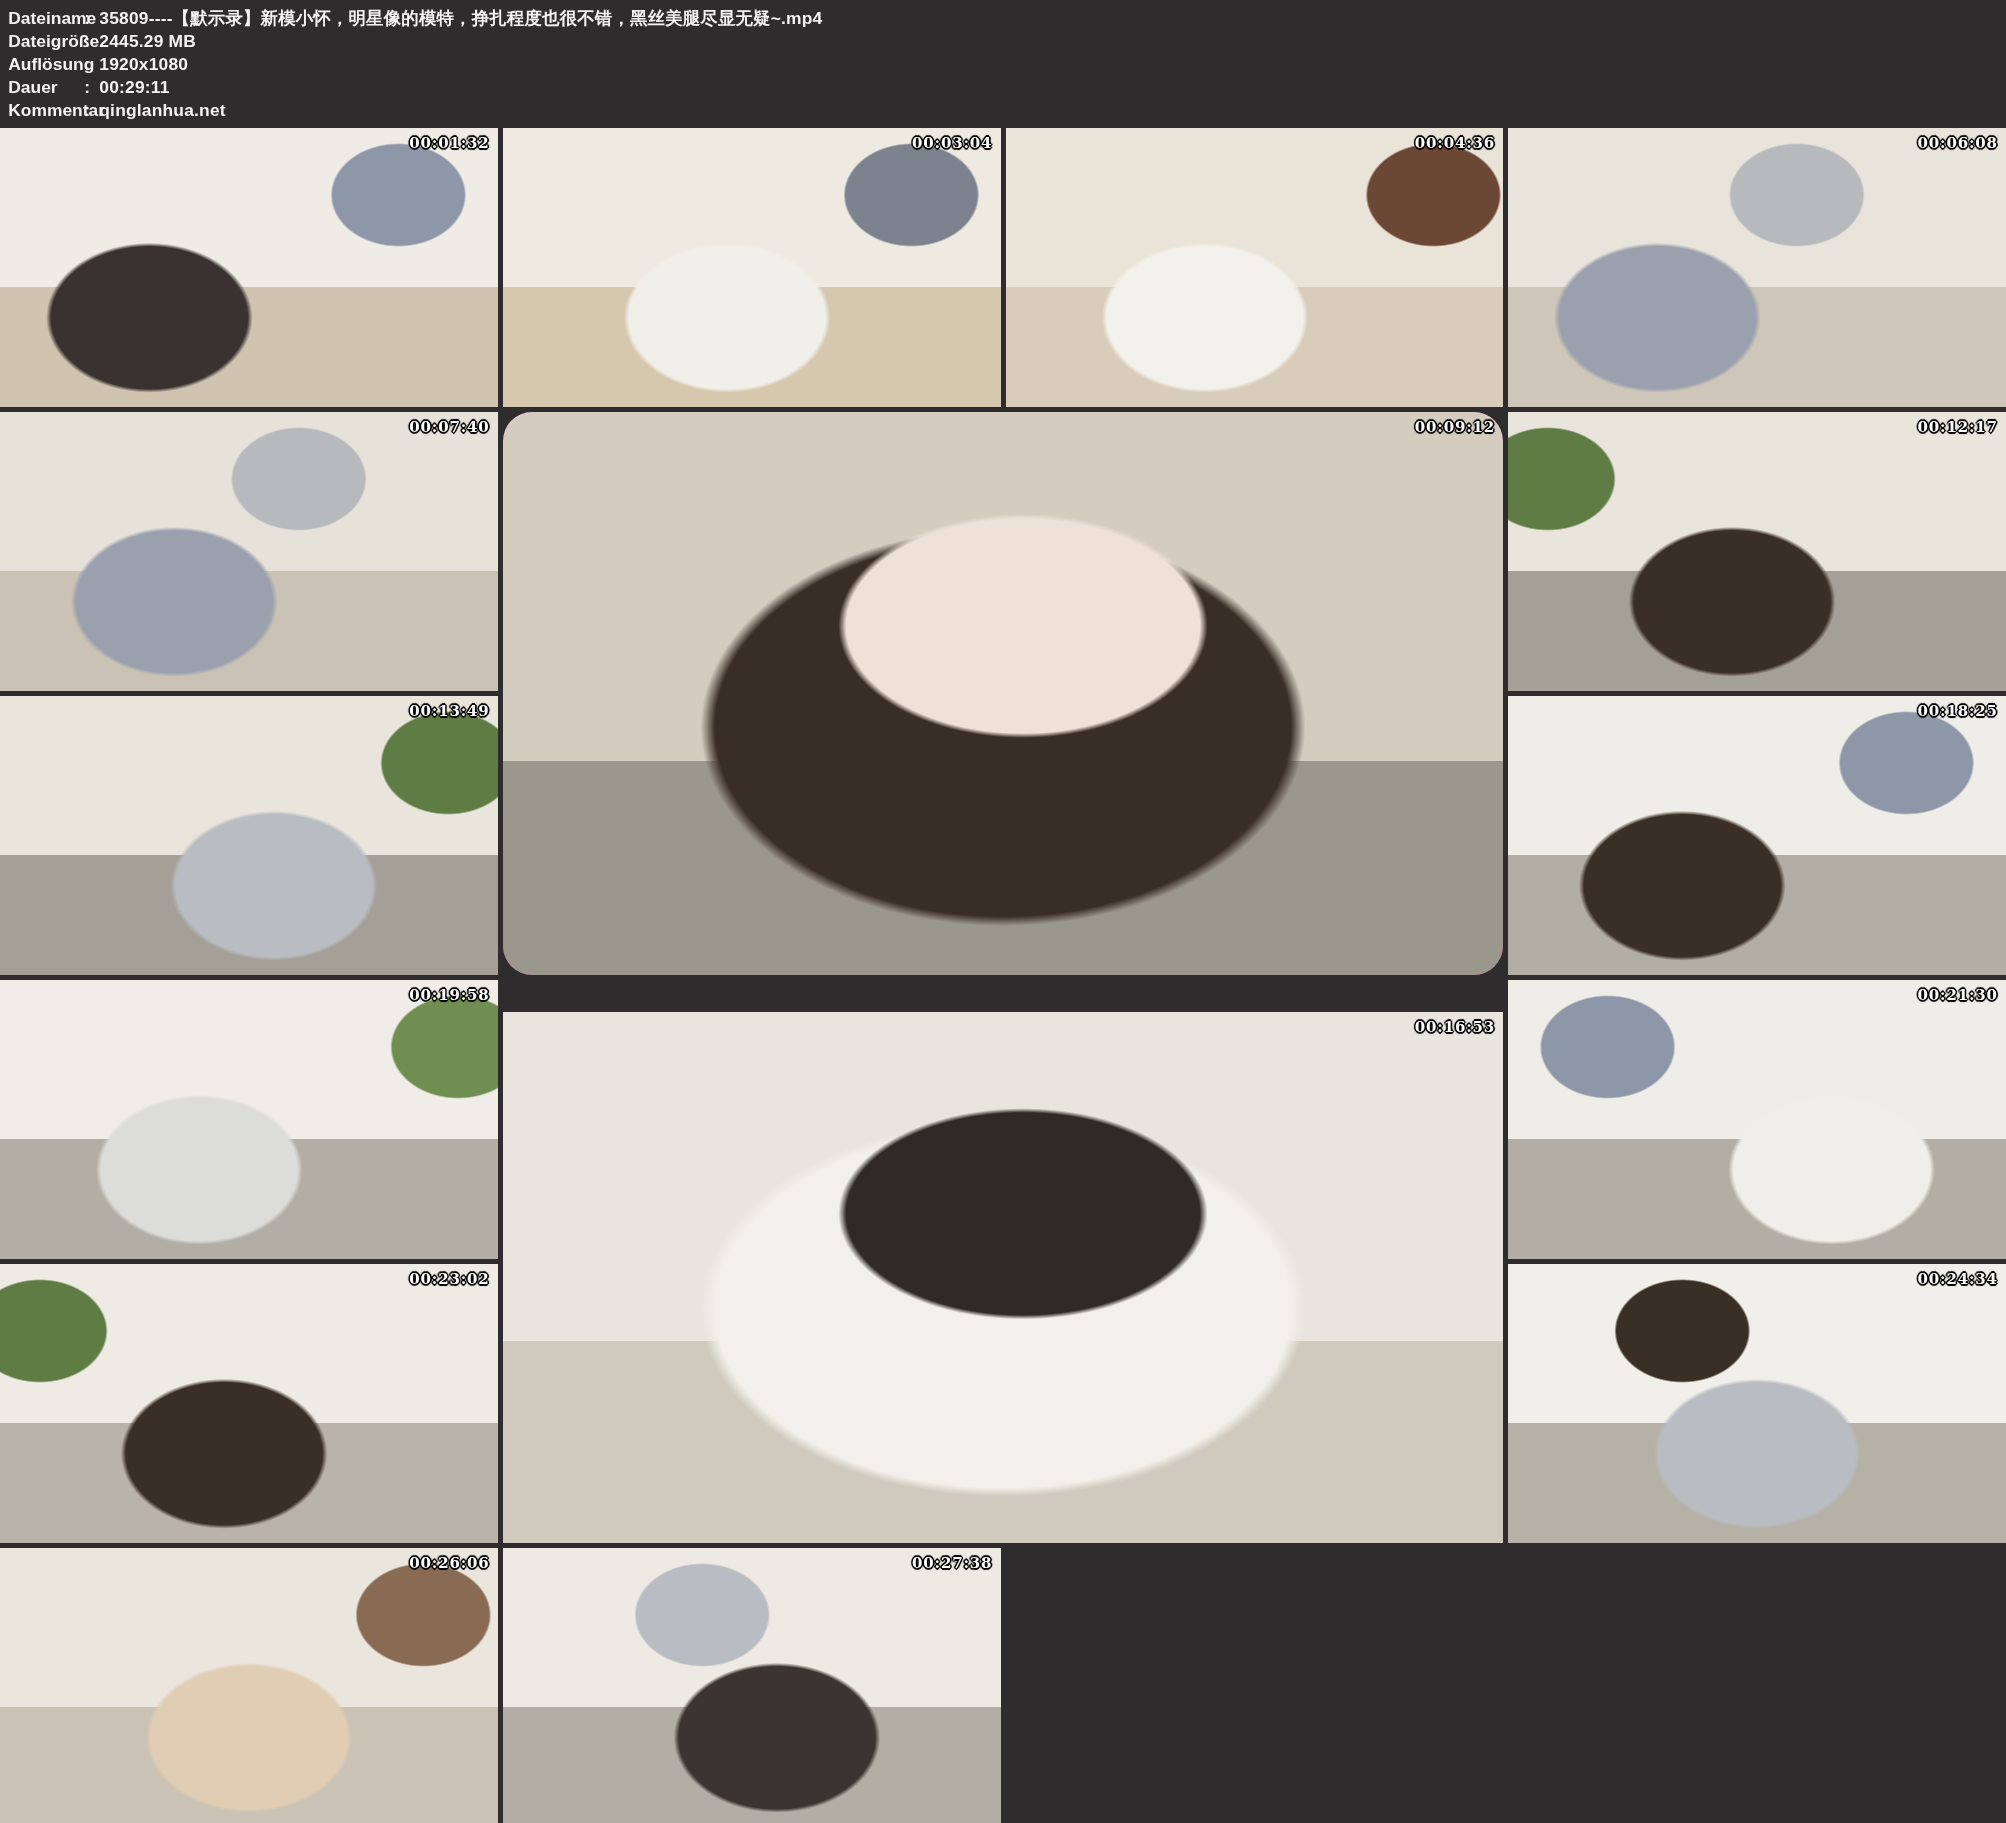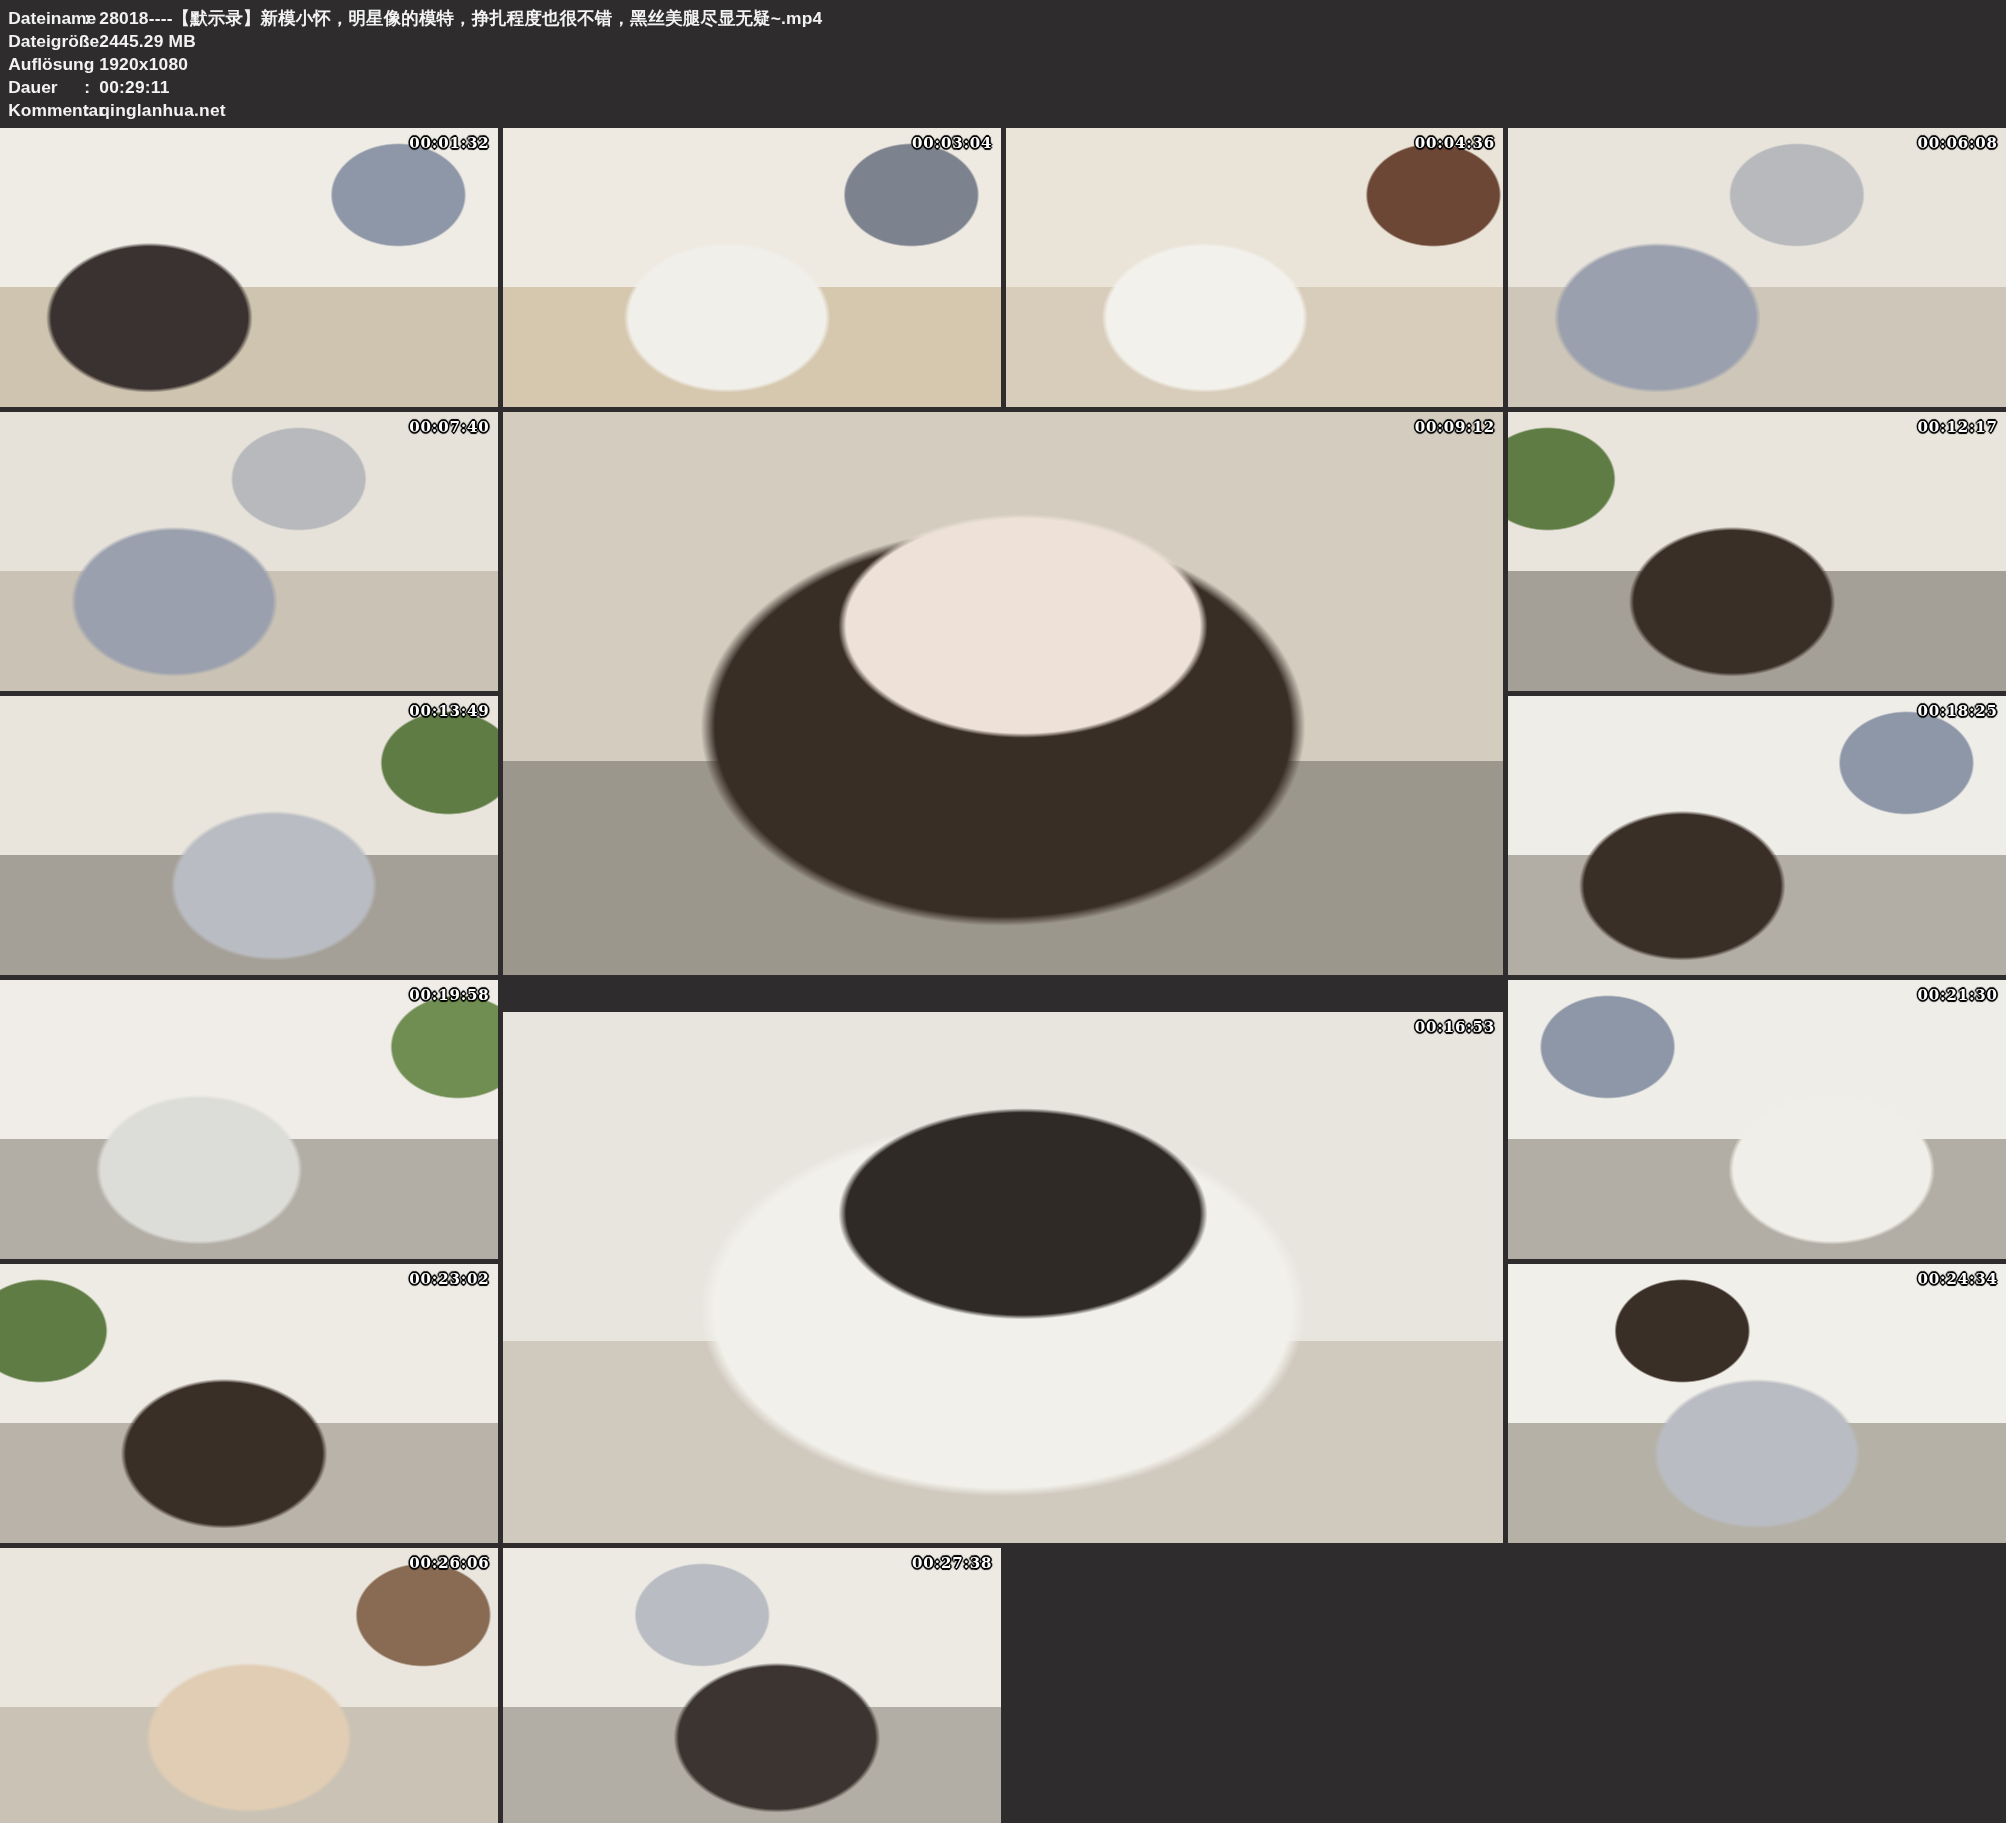--- a/index.html
+++ b/index.html
@@ -36,21 +36,21 @@
     grid-template-columns:repeat(4,1fr);
     grid-auto-rows:279px;
     gap:5px;
     padding:4.1px 0 3.3px 0;
   }
   .cell{
     position:relative;
     overflow:hidden;
     background:#a21caf;
   }
-  .cell-big1{grid-column:2 / span 2;grid-row:2 / span 2;}
+  .cell-big1{grid-column:2 / span 2;grid-row:2 / span 2;border-radius:29px;}
   .cell-big2{grid-column:2 / span 2;grid-row:4 / span 2;margin-top:32px;}
 
   
   .thumb{
     position:absolute;inset:0;
     background:
       radial-gradient(ellipse 22% 30% at var(--ax,84%) 24%, var(--acc) 0 60%, transparent 62%),
       radial-gradient(ellipse 34% 44% at var(--fx,50%) 68%, var(--fig) 0 58%, transparent 61%),
       linear-gradient(180deg, var(--wall) 0 57%, var(--floor) 57% 100%);
     filter:saturate(.95);
@@ -78,21 +78,21 @@
       0.8px -0.8px 0.8px #000, -0.8px 0.8px 0.8px #000;
   }
 </style>
 </head>
 <body>
 
 <div class="meta-header">
   <div class="meta-row">
     <span class="meta-label">Dateiname</span>
     <span class="meta-colon">:</span>
-    <span class="meta-value">28018----【默示录】新模小怀，明星像的模特，挣扎程度也很不错，黑丝美腿尽显无疑~.mp4</span>
+    <span class="meta-value">35809----【默示录】新模小怀，明星像的模特，挣扎程度也很不错，黑丝美腿尽显无疑~.mp4</span>
   </div>
   <div class="meta-row">
     <span class="meta-label">Dateigröße</span>
     <span class="meta-colon">:</span>
     <span class="meta-value">2445.29 MB</span>
   </div>
   <div class="meta-row">
     <span class="meta-label">Auflösung</span>
     <span class="meta-colon">:</span>
     <span class="meta-value">1920x1080</span>

